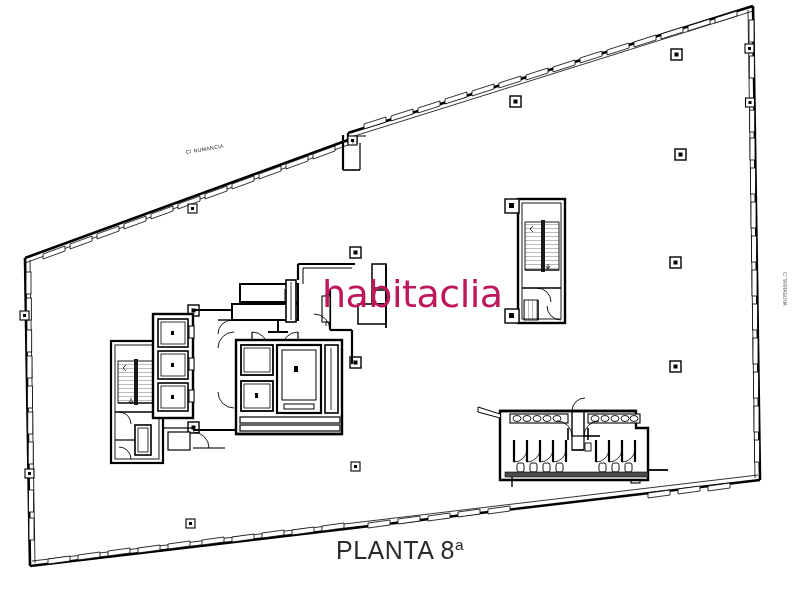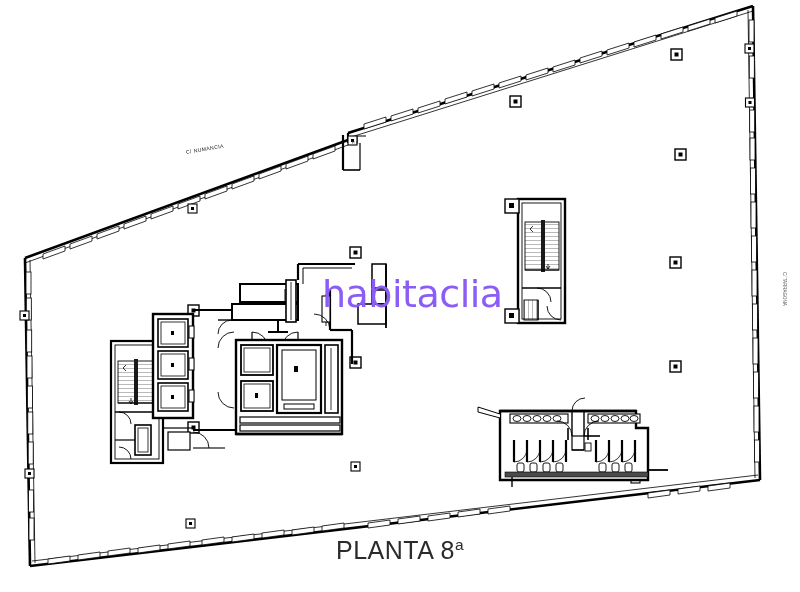--- a/index.html
+++ b/index.html
@@ -42,21 +42,21 @@
     vertical-align: super;
   }
   .watermark {
     position: absolute;
     left: 322px;
     top: 272px;
     font-family: "DejaVu Sans", sans-serif;
     font-size: 38px;
     font-weight: 400;
     letter-spacing: -0.5px;
-    color: #8b5cf6;
+    color: #be185d;
     user-select: none;
     white-space: pre;
   }
   .street-label {
     position: absolute;
     left: 186px;
     top: 149px;
     font-family: "Liberation Sans", sans-serif;
     font-size: 5.2px;
     letter-spacing: 0.35px;

